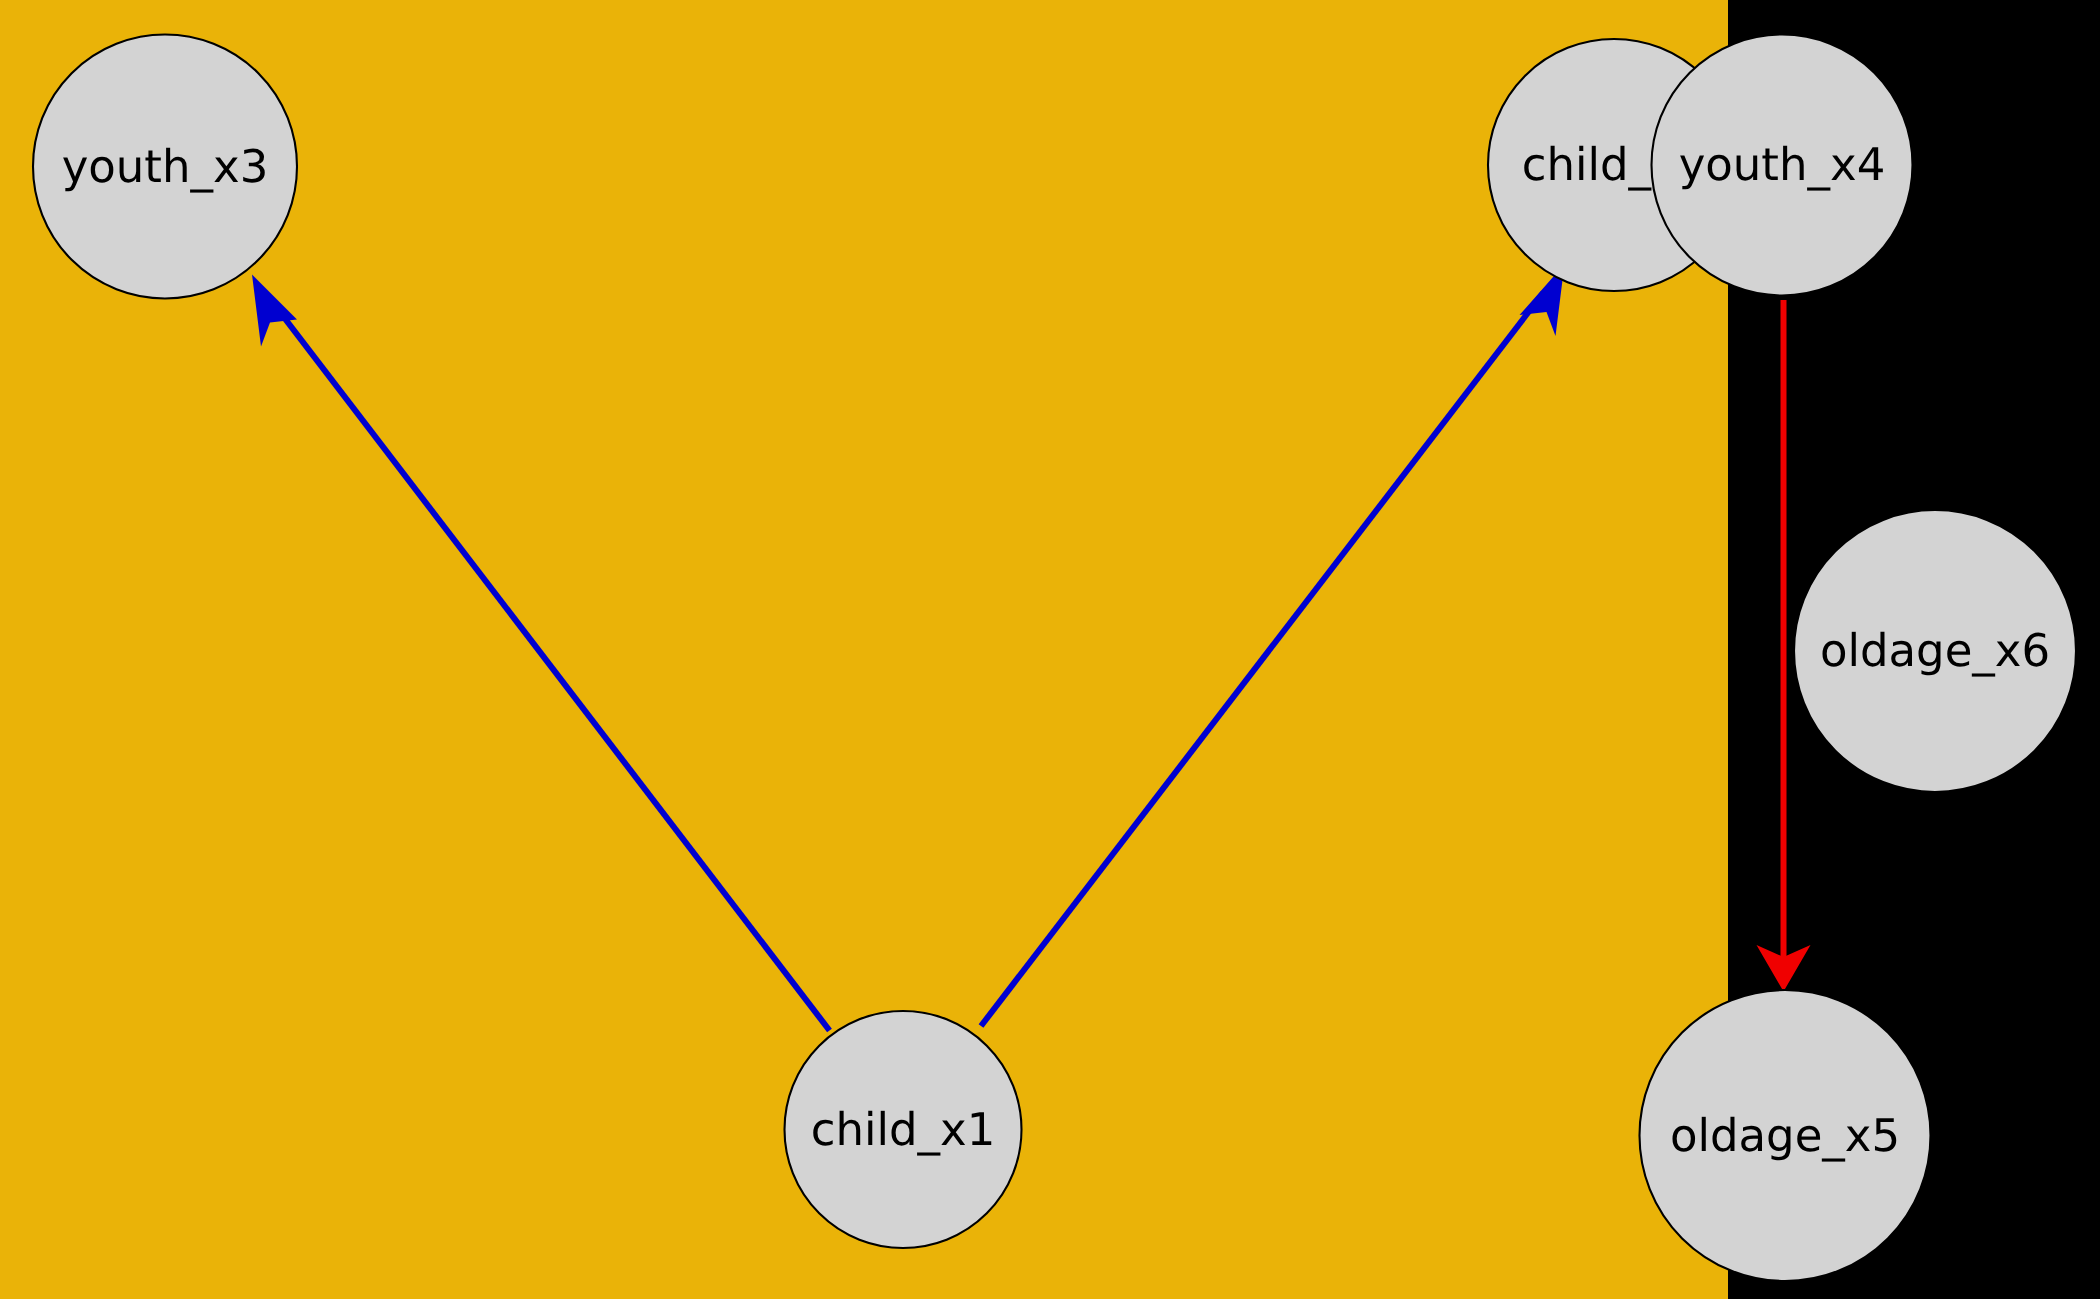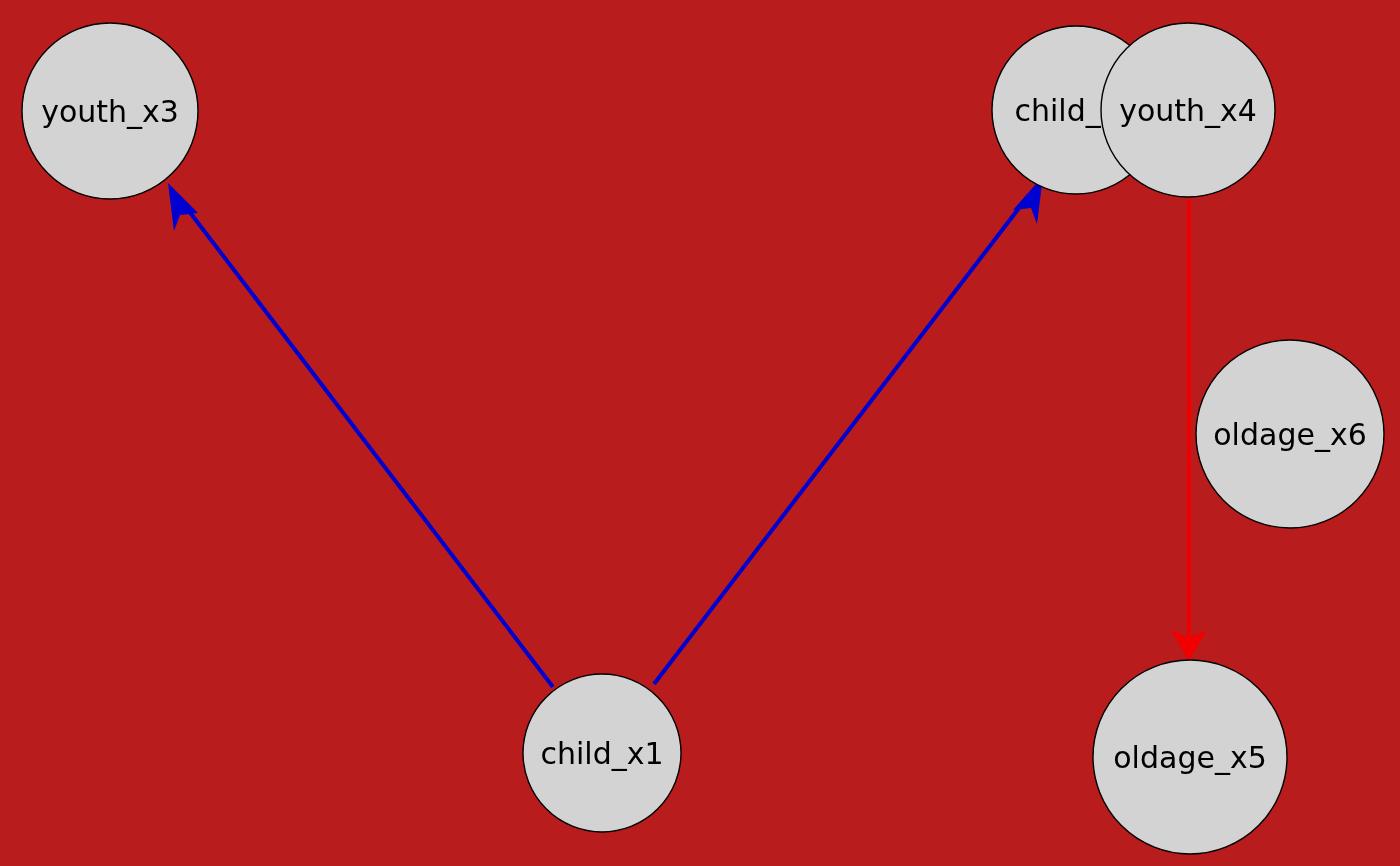--- a/index.html
+++ b/index.html
@@ -9,23 +9,23 @@
     background: #000000;
   }
   body {
     width: 1400px;
     height: 866px;
     overflow: hidden;
     font-family: "DejaVu Sans", sans-serif;
   }
   #graph-canvas {
     position: relative;
-    width: 1400px;
+    width: 1152px;
     height: 866px;
-    background: #b91c1c;
+    background: #eab308;
   }
   svg#graph-svg {
     position: absolute;
     top: 0;
     left: 0;
     width: 1400px;
     height: 866px;
     display: block;
   }
   .node-circle {

